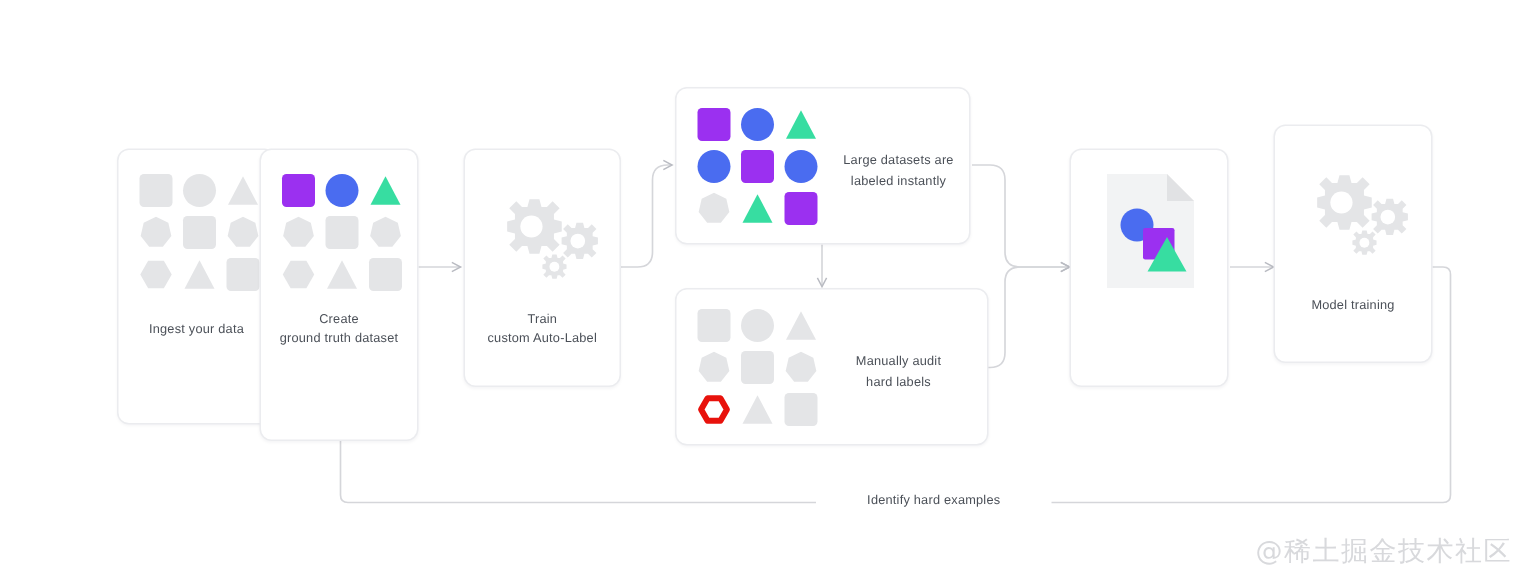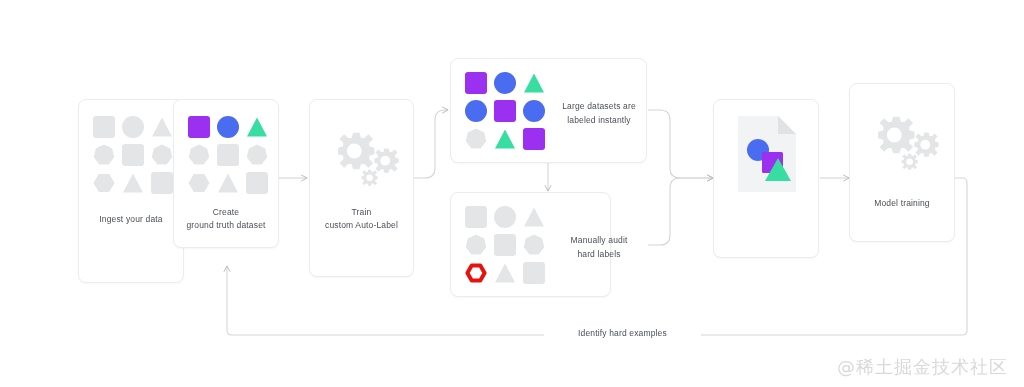--- a/index.html
+++ b/index.html
@@ -92,21 +92,21 @@
         <div class="shape">
           <svg viewBox="0 0 22 22" width="22" height="22">
             <path d="M11,1.5 L21,20.5 L1,20.5 Z" fill="#e4e5e7"></path>
           </svg>
         </div>
         <div class="shape sq" style="background: rgb(228, 229, 231);"></div>
       </div>
     <div class="card-label" style="top:113px;">Ingest your data</div>
   </div>
 
-  <div class="card" style="left:173px;top:99px;width:106px;height:149px;">
+  <div class="card" style="left:173px;top:99px;width:106px;height:195px;">
     <div class="grid" id="g-create" style="left:14px;top:16px;width:79px;height:78px;grid-template-columns:repeat(3,22px);grid-template-rows:repeat(3,22px);gap:6px 7px;">
         <div class="shape sq" style="background: rgb(155, 48, 240);"></div>
         <div class="shape cir" style="background: rgb(74, 108, 240);"></div>
         <div class="shape">
           <svg viewBox="0 0 22 22" width="22" height="22">
             <path d="M11,1.5 L21,20.5 L1,20.5 Z" fill="#37dda1"></path>
           </svg>
         </div>
         <div class="shape">
           <svg viewBox="0 0 22 22" width="22" height="22">
@@ -128,21 +128,21 @@
           <svg viewBox="0 0 22 22" width="22" height="22">
             <path d="M11,1.5 L21,20.5 L1,20.5 Z" fill="#e4e5e7"></path>
           </svg>
         </div>
         <div class="shape sq" style="background: rgb(228, 229, 231);"></div>
       </div>
     <div class="card-label" style="top:106px;">Create
 ground truth dataset</div>
   </div>
 
-  <div class="card" style="left:309px;top:99px;width:105px;height:178px;padding-left:13px;">
+  <div class="card" style="left:309px;top:99px;width:105px;height:159px;padding-left:13px;">
     <div class="doc-icon" style="left:16px;top:30px;width:74px;height:62px;">
       <svg width="74" height="62" viewBox="0 0 74 62">
         <g fill="#e4e5e7">
           <path d="M22,8 l3.6,0 l1.4,-5.2 l6.6,0 l1.4,5.2 l3.6,0 l3.8,-3.8 l4.7,4.7 l-3.8,3.8 l0,3.6 l5.2,1.4 l0,6.6 l-5.2,1.4 l0,3.6 l3.8,3.8 l-4.7,4.7 l-3.8,-3.8 l-3.6,0 l-1.4,5.2 l-6.6,0 l-1.4,-5.2 l-3.6,0 l-3.8,3.8 l-4.7,-4.7 l3.8,-3.8 l0,-3.6 l-5.2,-1.4 l0,-6.6 l5.2,-1.4 l0,-3.6 l-3.8,-3.8 l4.7,-4.7 z"></path>
           <circle cx="28.3" cy="21" r="7.4" fill="#ffffff"></circle>
           <path d="M55,22 l2.4,0 l0.9,-3.5 l4.4,0 l0.9,3.5 l2.4,0 l2.5,-2.5 l3.1,3.1 l-2.5,2.5 l0,2.4 l3.5,0.9 l0,4.4 l-3.5,0.9 l0,2.4 l2.5,2.5 l-3.1,3.1 l-2.5,-2.5 l-2.4,0 l-0.9,3.5 l-4.4,0 l-0.9,-3.5 l-2.4,0 l-2.5,2.5 l-3.1,-3.1 l2.5,-2.5 l0,-2.4 l-3.5,-0.9 l0,-4.4 l3.5,-0.9 l0,-2.4 l-2.5,-2.5 l3.1,-3.1 z"></path>
           <circle cx="59.2" cy="30.7" r="4.9" fill="#ffffff"></circle>
           <path d="M40,42 l1.6,0 l0.6,-2.3 l2.9,0 l0.6,2.3 l1.6,0 l1.7,-1.7 l2.1,2.1 l-1.7,1.7 l0,1.6 l2.3,0.6 l0,2.9 l-2.3,0.6 l0,1.6 l1.7,1.7 l-2.1,2.1 l-1.7,-1.7 l-1.6,0 l-0.6,2.3 l-2.9,0 l-0.6,-2.3 l-1.6,0 l-1.7,1.7 l-2.1,-2.1 l1.7,-1.7 l0,-1.6 l-2.3,-0.6 l0,-2.9 l2.3,-0.6 l0,-1.6 l-1.7,-1.7 l2.1,-2.1 z"></path>
           <circle cx="43.6" cy="47.8" r="3.3" fill="#ffffff"></circle>
         </g>
@@ -173,21 +173,21 @@
           <svg viewBox="0 0 22 22" width="22" height="22">
             <path d="M11,1.5 L21,20.5 L1,20.5 Z" fill="#37dda1"></path>
           </svg>
         </div>
         <div class="shape sq" style="background: rgb(155, 48, 240);"></div>
       </div>
     <div class="wide-label" style="left:104px;top:40px;width:88px;">Large datasets are
 labeled instantly</div>
   </div>
 
-  <div class="card" style="left:450px;top:192px;width:161px;height:105px;">
+  <div class="card" style="left:450px;top:192px;width:209px;height:105px;">
     <div class="grid" id="g-audit" style="left:14px;top:13px;width:79px;height:78px;grid-template-columns:repeat(3,22px);grid-template-rows:repeat(3,22px);gap:6px 7px;">
         <div class="shape sq" style="background: rgb(228, 229, 231);"></div>
         <div class="shape cir" style="background: rgb(228, 229, 231);"></div>
         <div class="shape">
           <svg viewBox="0 0 22 22" width="22" height="22">
             <path d="M11,1.5 L21,20.5 L1,20.5 Z" fill="#e4e5e7"></path>
           </svg>
         </div>
         <div class="shape">
           <svg viewBox="0 0 22 22" width="22" height="22">

